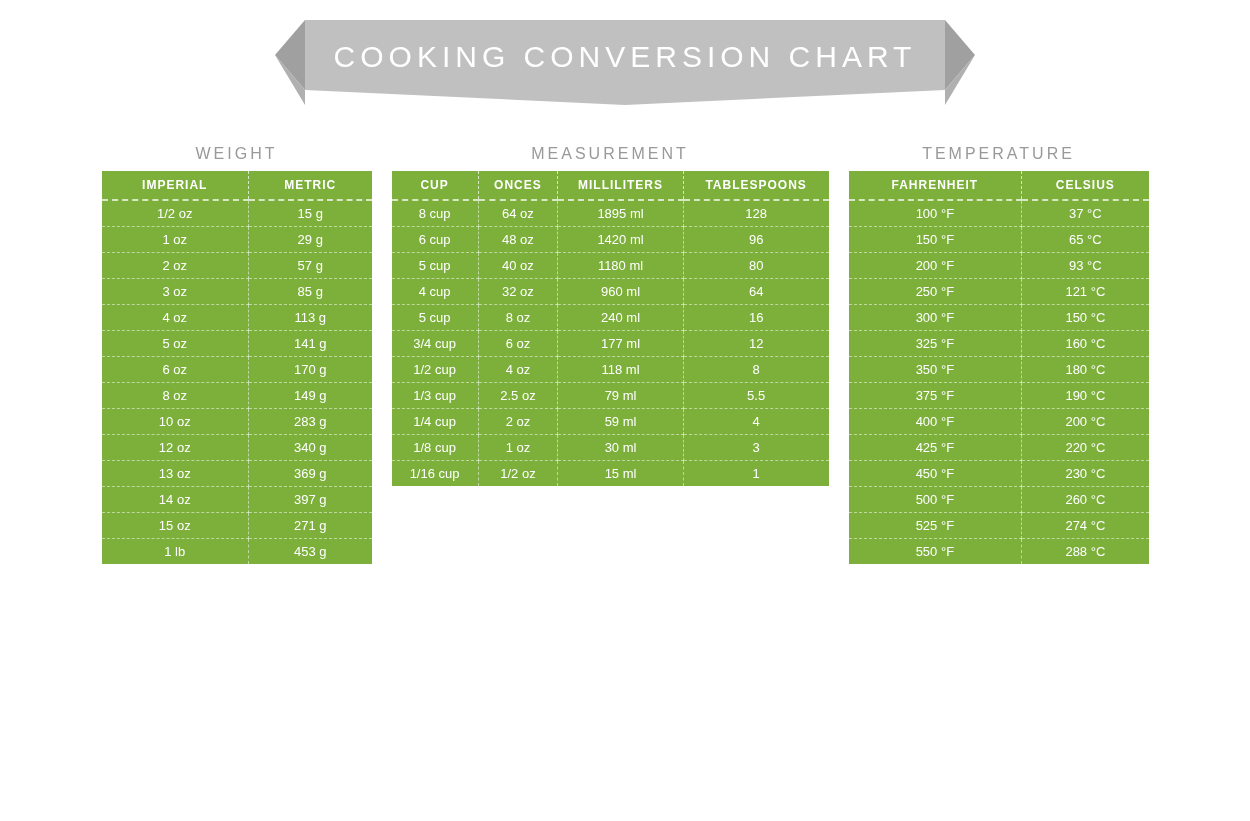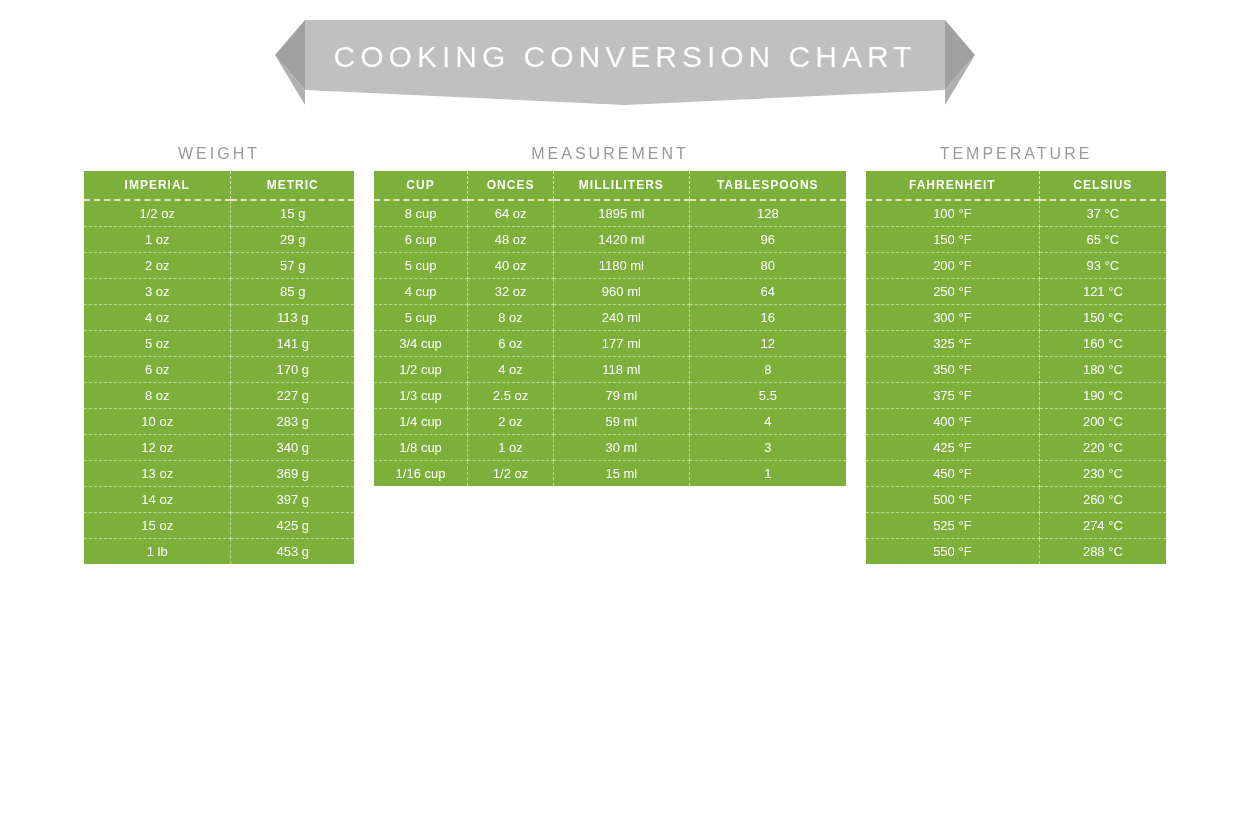--- a/index.html
+++ b/index.html
@@ -75,21 +75,21 @@
       border-bottom: none;
     }
 
     
     .section-weight {
       width: 270px;
       flex-shrink: 0;
     }
 
     .section-measurement {
-      width: 472px;
+      width: 437px;
       flex-shrink: 0;
     }
 
     .section-temperature {
       width: 300px;
       flex-shrink: 0;
     }
 
     
     .green-table td.divider-right {
@@ -153,41 +153,41 @@
           <tr>
       <td class="divider-right">5 oz</td>
       <td>141 g</td>
     </tr>
           <tr>
       <td class="divider-right">6 oz</td>
       <td>170 g</td>
     </tr>
           <tr>
       <td class="divider-right">8 oz</td>
-      <td>227 g</td>
+      <td>149 g</td>
     </tr>
           <tr>
       <td class="divider-right">10 oz</td>
       <td>283 g</td>
     </tr>
           <tr>
       <td class="divider-right">12 oz</td>
       <td>340 g</td>
     </tr>
           <tr>
       <td class="divider-right">13 oz</td>
       <td>369 g</td>
     </tr>
           <tr>
       <td class="divider-right">14 oz</td>
       <td>397 g</td>
     </tr>
           <tr>
       <td class="divider-right">15 oz</td>
-      <td>425 g</td>
+      <td>271 g</td>
     </tr>
           <tr>
       <td class="divider-right">1 lb</td>
       <td>453 g</td>
     </tr>
         </tbody>
     </table>
   </div>
 
   <div class="section-measurement">

